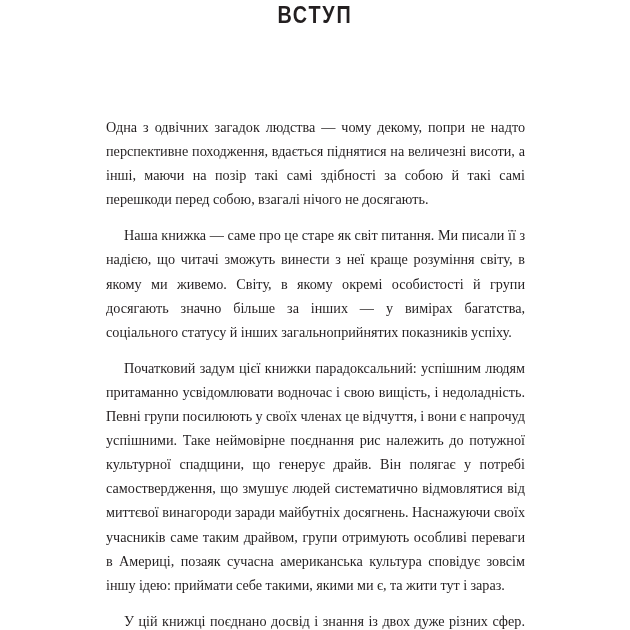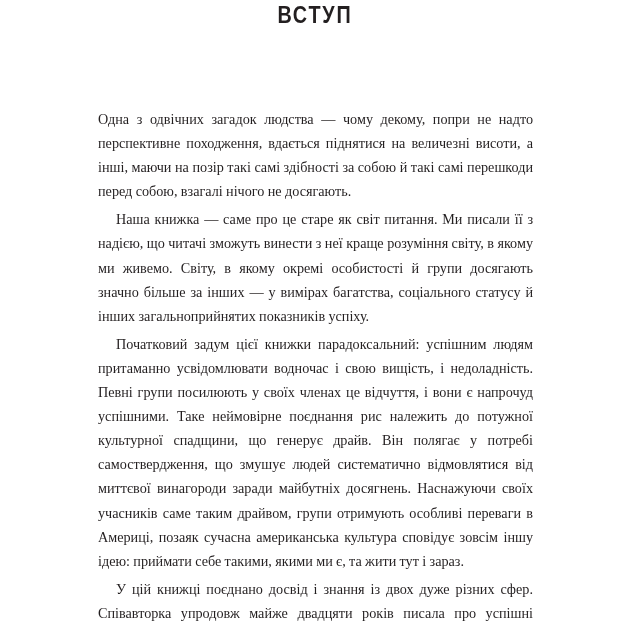--- a/index.html
+++ b/index.html
@@ -36,21 +36,21 @@
     transform: scaleX(0.86);
     transform-origin: center top;
   }
   .text-column {
     position: absolute;
     top: 103px;
     left: 94px;
     width: 443px;
   }
   p.body-par {
-    margin: 4px;
+    margin: 12px;
     padding: 0;
     text-align: justify;
     text-justify: inter-word;
     font-size: 14.2px;
     line-height: 24.1px;
     color: #231f20;
     text-indent: 18px;
     hyphens: manual;
     -webkit-hyphens: manual;
     word-spacing: -0.2px;

